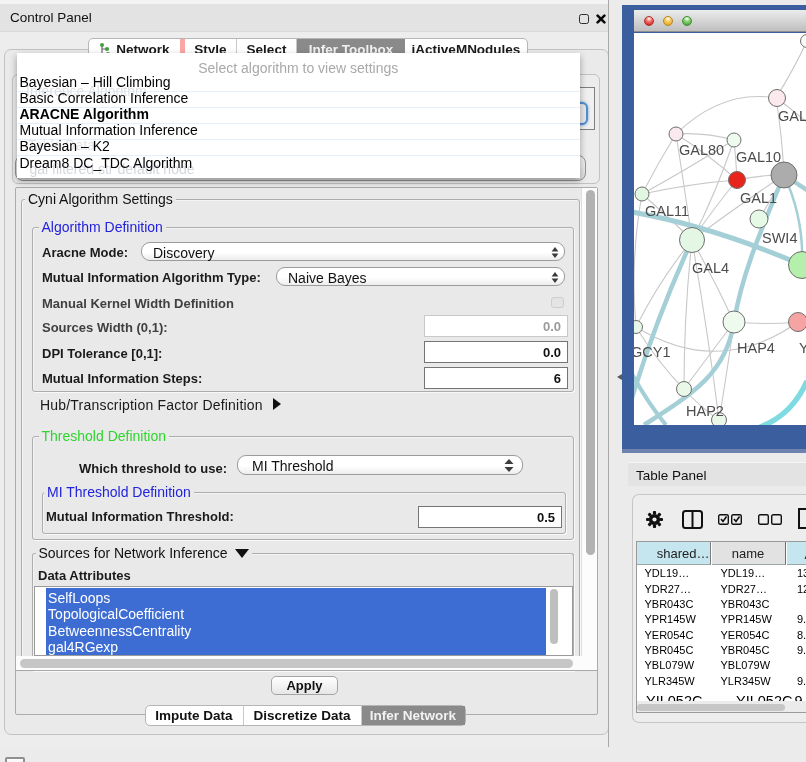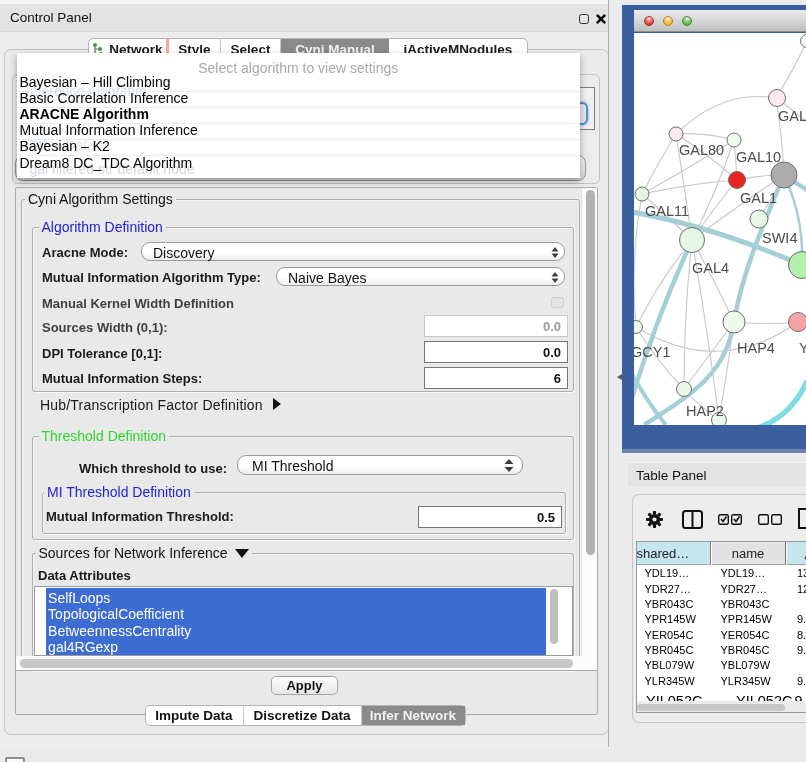--- a/index.html
+++ b/index.html
@@ -113,31 +113,31 @@
     <div class="abs" style="left:16px; top:656px; width:566px; height:14px; background:#fcfcfc;"></div>
     <div class="abs" style="left:20px; top:658.5px; width:553px; height:9px; background:#c6c6c6; border-radius:5px;"></div>
     <div class="abs" style="left:16px; top:669.5px; width:581px; height:1px; background:#a8a8a8;"></div>
 
     <div class="abs" style="left:271px; top:676px; width:67px; height:19px; background:linear-gradient(#ffffff, #eeeeee 70%, #e6e6e6); border:1px solid #a5a5a5; border-radius:5px; text-align:center;">
       <span style="font-weight:bold; font-size:13px; line-height:17px;">Apply</span>
     </div>
   </div>
 
   <div class="abs" id="toptabs" style="left:88px; top:38px; width:440px; height:22px; background:#fff; border:1px solid #b6b6b6; border-radius:5px; z-index:5; display:flex;">
-    <div style="width:80px; border-right:3px solid #fca5a5; display:flex; align-items:center; justify-content:center; font-weight:600; font-size:13.5px; color:#1a1a1a;">
+    <div style="width:96px; border-right:5px solid #fca5a5; display:flex; align-items:center; justify-content:center; font-weight:600; font-size:13.5px; color:#1a1a1a;">
       <svg width="13" height="13" viewBox="0 0 13 13" style="margin-right:4px;">
         <path d="M3 2 L3 11 L8 11 M3 6 L7 6" stroke="#6b6b6b" stroke-width="1.2" fill="none"></path>
         <circle cx="3" cy="2" r="2" fill="#3f9e3f"></circle>
           <circle cx="8" cy="6" r="2" fill="#3f9e3f"></circle>
           <circle cx="9" cy="11" r="2" fill="#3f9e3f"></circle>
       </svg>Network
     </div>
     <div style="width:52px; border-right:1px solid #c8c8c8; display:flex; align-items:center; justify-content:center; font-weight:600; font-size:13.5px; color:#1a1a1a;">Style</div>
     <div style="width:60px; border-right:1px solid #c8c8c8; display:flex; align-items:center; justify-content:center; font-weight:600; font-size:13.5px; color:#1a1a1a;">Select</div>
-    <div style="width:108px; background:#8a8a8a; display:flex; align-items:center; justify-content:center; font-weight:600; font-size:13.5px; color:#f2f2f2;">Cyni Manual</div>
+    <div style="width:108px; background:#8a8a8a; display:flex; align-items:center; justify-content:center; font-weight:600; font-size:13.5px; color:#f2f2f2;">Infer Toolbox</div>
     <div style="flex:1; display:flex; align-items:center; justify-content:center; font-weight:600; font-size:13.5px; color:#1a1a1a;">jActiveMNodules</div>
   </div>
 
   <div class="abs" style="left:12px; top:74px; width:588px; height:110px; background:#ececec; border:1px solid #c2c2c2; border-radius:6px; z-index:6;"></div>
   <div class="abs" style="left:30px; top:87px; width:564.5px; height:43px; background:#f0f0f0; border:1px solid #7f7f7f; z-index:6;"></div>
   <div class="abs" style="left:490px; top:102px; width:98px; height:23px; background:#e8e8e8; border:2.5px solid #4e8fd0; border-radius:6px; box-shadow:0 0 3px rgba(78,143,208,0.8); z-index:6;"></div>
   <div class="abs" style="left:15.4px; top:155px; width:571px; height:25.5px; background:linear-gradient(#f4f4f4, #dedede); border:1px solid #949494; border-radius:8px; z-index:6;"></div>
 
   <div class="abs" id="dropdown" style="left:17px; top:52.5px; width:562.5px; height:125.5px; background:#fff; z-index:7; box-shadow:0 3px 7px rgba(0,0,0,0.35); font-size:14px;">
     <div style="position:absolute; left:9px; top:30px; color:rgba(125,135,148,0.25); font-size:14px;">Inference Algorithm</div>
@@ -291,21 +291,21 @@
   </svg>
   <svg class="abs" style="left:125px; top:19px;" width="24" height="11" viewBox="0 0 24 11">
     <rect x="0.7" y="0.7" width="9.6" height="9.6" rx="1.5" fill="none" stroke="#111" stroke-width="1.4"></rect>
     <rect x="13.7" y="0.7" width="9.6" height="9.6" rx="1.5" fill="none" stroke="#111" stroke-width="1.4"></rect>
   </svg>
   <svg class="abs" style="left:165px; top:13px;" width="13" height="21" viewBox="0 0 13 21">
     <path d="M1 1 L9 1 L13 5 L13 20 L1 20 Z" fill="none" stroke="#111" stroke-width="2"></path>
   </svg>
 
   <div class="abs" style="left:2.5px; top:46px; width:175.5px; height:172px; background:#fff; border:1px solid #9a9a9a; border-right:none; overflow:hidden;">
-    <div class="abs" style="left:0; top:0; width:74px; height:23px; background:#c5e6ef; border-right:1px solid #7d7d7d; border-bottom:1px solid #9aa5a8; text-align:left; line-height:23px; font-size:13px; color:#222;">shared…</div>
+    <div class="abs" style="left:0; top:0; width:74px; height:23px; background:#c5e6ef; border-right:1px solid #7d7d7d; border-bottom:1px solid #9aa5a8; text-align:right; line-height:23px; font-size:13px; color:#222;">shared…</div>
     <div class="abs" style="left:75px; top:0; width:74px; height:23px; background:#e2e2e2; border-right:1px solid #6e6e6e; border-bottom:1px solid #9aa5a8; text-align:center; line-height:23px; font-size:13px; color:#222;">name</div>
     <div class="abs" style="left:150px; top:0; width:26px; height:23px; background:#c5e6ef; border-bottom:1px solid #9aa5a8;">
         <span style="position:absolute; left:18px; top:5px; font-size:13px; color:#222;">A</span>
       </div>
     <div class="abs" style="left:8px; top:24.4px; font-size:11px; line-height:15.33px; color:#000;">YDL19…<br>YDR27…<br>YBR043C<br>YPR145W<br>YER054C<br>YBR045C<br>YBL079W<br>YLR345W</div>
     <div class="abs" style="left:84px; top:24.4px; font-size:11px; line-height:15.33px; color:#000;">YDL19…<br>YDR27…<br>YBR043C<br>YPR145W<br>YER054C<br>YBR045C<br>YBL079W<br>YLR345W</div>
     <div class="abs" style="left:160.5px; top:24.4px; font-size:11px; line-height:15.33px; color:#000;">13<br>12<br><br>9.<br>8.<br>9.<br><br>9.</div>
 
     <div class="abs" style="left:9.5px; top:150.9px; font-size:14.5px; color:#000;">YIL052C</div>
     <div class="abs" style="left:99.5px; top:150.9px; font-size:14.5px; color:#000;">YIL052C</div>

